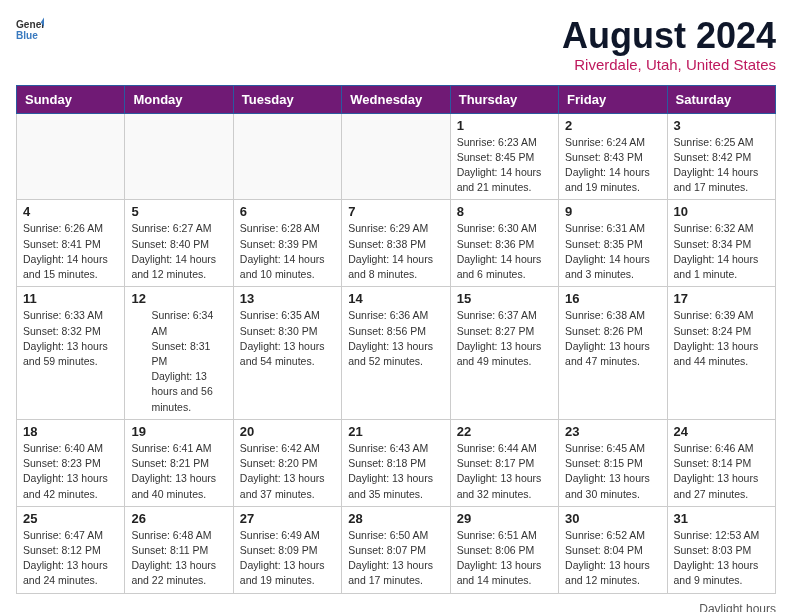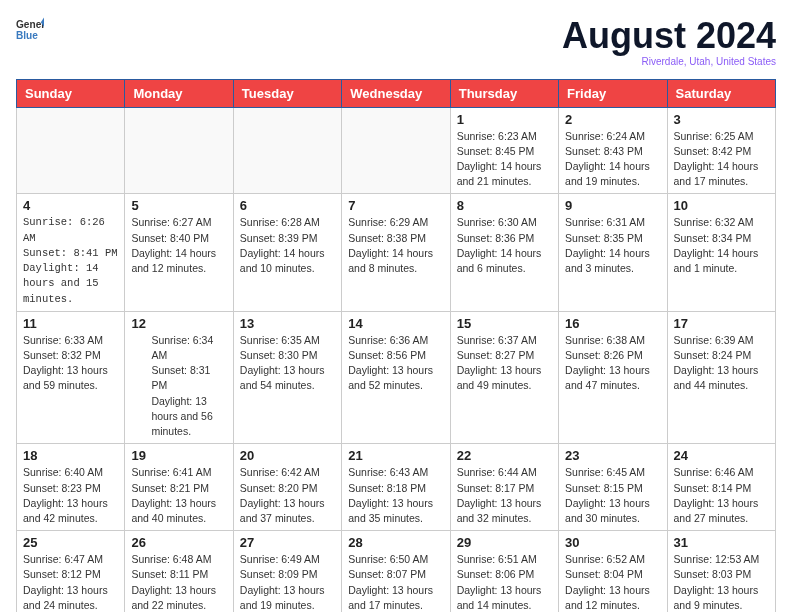--- a/index.html
+++ b/index.html
@@ -28,30 +28,30 @@
     .title-block {
       text-align: right;
     }
     .month-year {
       font-size: 36px;
       font-weight: bold;
       color: #0f172a;
       line-height: 1.1;
     }
     .location {
-      font-size: 10px;
-      color: #8b5cf6;
+      font-size: 15px;
+      color: #be185d;
     }
     .calendar {
       width: 100%;
       border-collapse: collapse;
       font-size: 11px;
     }
     .calendar th {
-      background-color: #ef4444;
+      background-color: #701a75;
       color: #fff;
       text-align: left;
       padding: 6px 8px;
       font-size: 13px;
       font-weight: bold;
       border: 1px solid #2a5a9f;
     }
     .calendar td {
       border: 1px solid #ccc;
       vertical-align: top;
@@ -132,21 +132,21 @@
         <td>
           <span class="day-number">3</span>
           <div class="day-info" style="white-space: pre-line;">Sunrise: 6:25 AM
 Sunset: 8:42 PM
 Daylight: 14 hours and 17 minutes.</div>
         </td>
       </tr>
       <tr>
         <td>
           <span class="day-number">4</span>
-          <div class="day-info" style="white-space: pre-line; font-family: Liberation Mono, monospace;">Sunrise: 6:26 AM
+          <div class="day-info" style="white-space: pre-line;">Sunrise: 6:26 AM
 Sunset: 8:41 PM
 Daylight: 14 hours and 15 minutes.</div>
         </td>
         <td>
           <span class="day-number">5</span>
           <div class="day-info" style="white-space: pre-line;">Sunrise: 6:27 AM
 Sunset: 8:40 PM
 Daylight: 14 hours and 12 minutes.</div>
         </td>
         <td>

